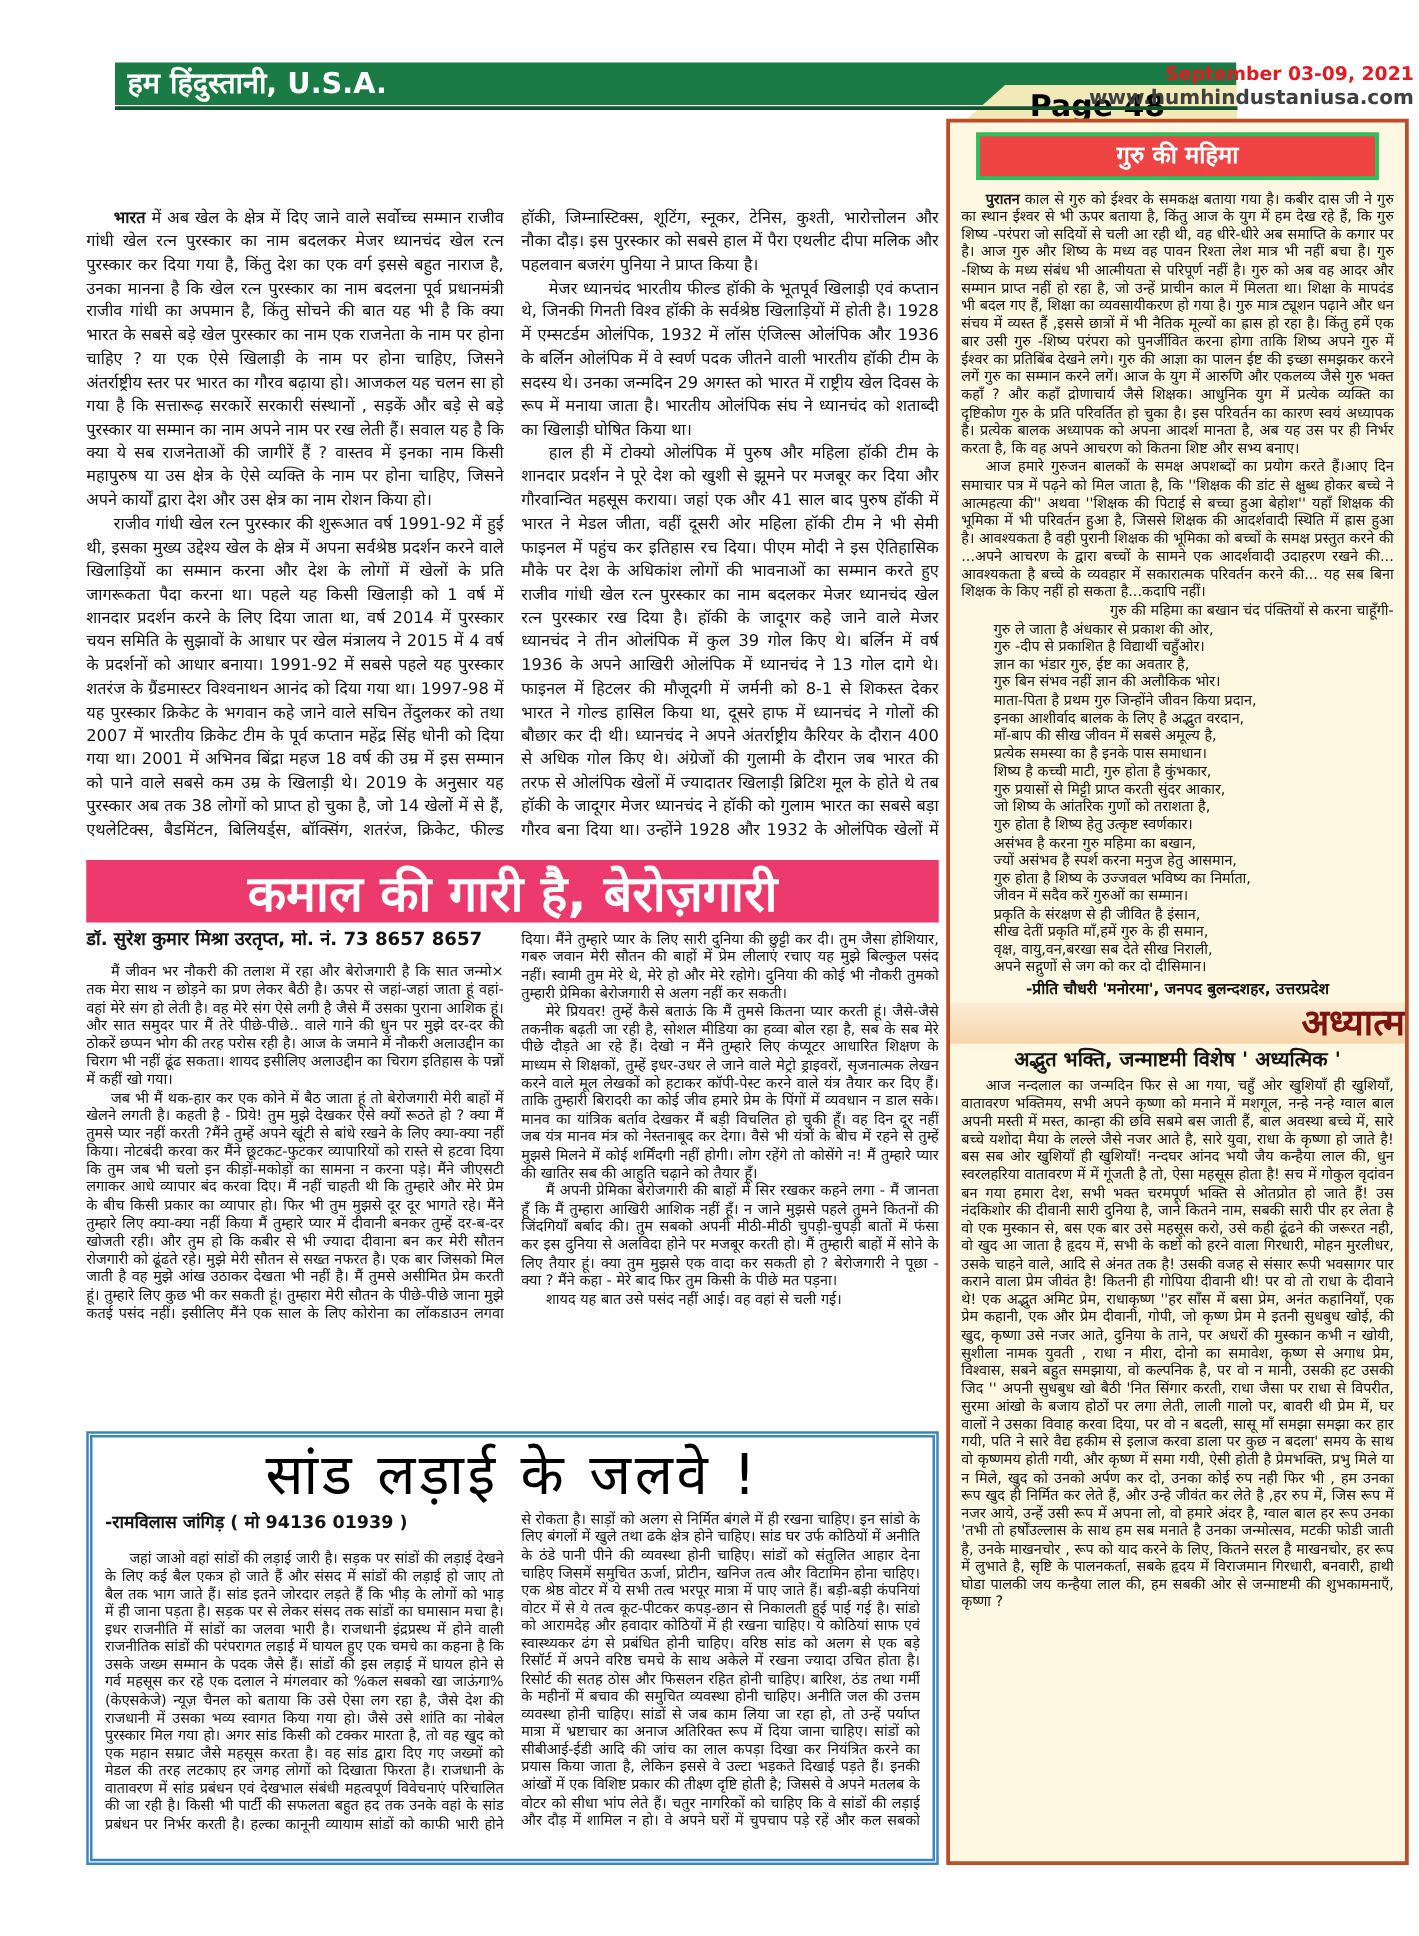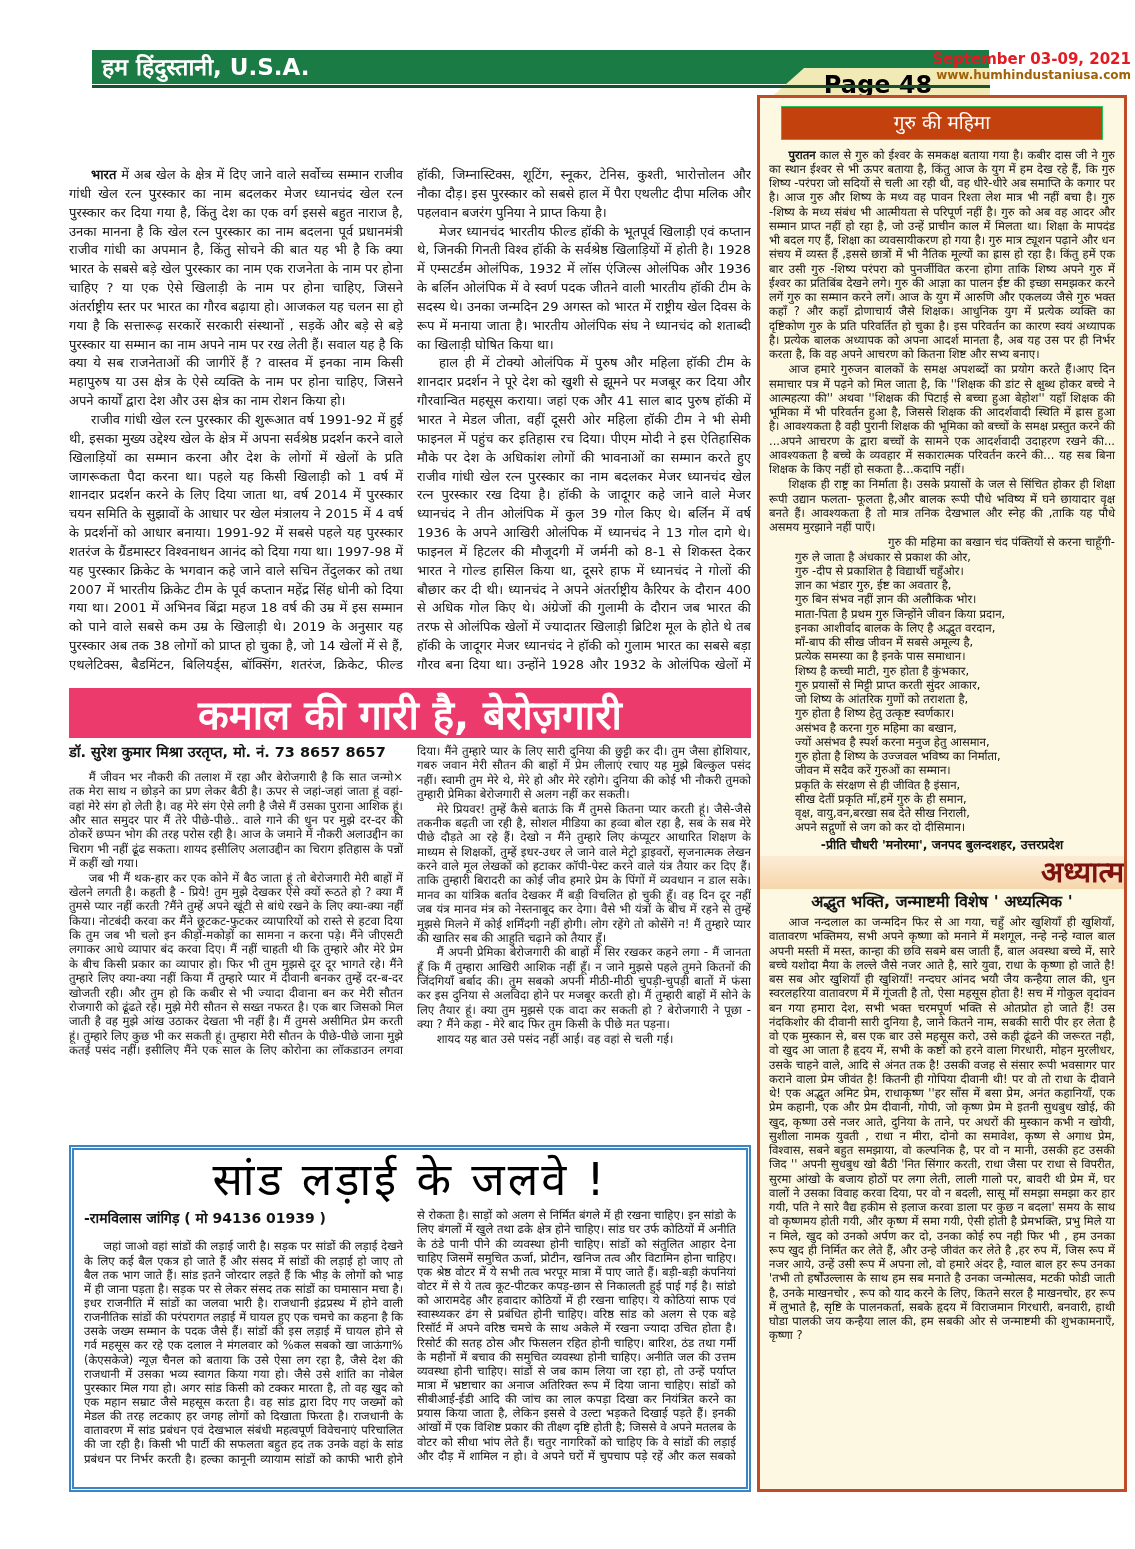--- a/index.html
+++ b/index.html
@@ -10,21 +10,21 @@
   }
   
   .brand-banner { position:absolute; left:68px; top:50px; width:897px; height:34px; background:#1a7b45; }
   .brand-text { color:#fff; font-weight:bold; font-size:23px; line-height:34px; padding-left:10px; white-space:nowrap; }
   .page-badge { position:absolute; left:742px; top:68px; width:224px; height:34px; background:#f1e9b6;
     clip-path:polygon(17% 0, 100% 0, 100% 100%, 0 100%);
     text-align:center; font-weight:bold; font-size:24px; line-height:34px; color:#000; }
   .header-rule { position:absolute; left:68px; top:85px; width:898px; height:3px; background:#14532d; }
   .header-right { position:absolute; right:28px; top:50px; text-align:right; line-height:1.2; }
   .date-line { color:#e11b22; font-weight:bold; font-size:15px; }
-  .site-line { color:#a16207; font-weight:bold; font-size:12px; display:block; text-decoration:none; }
+  .site-line { color:#404040; font-weight:bold; font-size:16px; display:block; text-decoration:none; }
   
   .banner { position:absolute; left:45px; width:682px; color:#fff; font-weight:bold; display:flex; align-items:center; justify-content:center; text-align:center; }
   .banner-purple { top:91px; height:68px; background:#312d96; font-size:27px; letter-spacing:0.5px; }
   .banner-pink { top:688px; height:50px; background:#ec3a6c; font-size:40px; }
   .article { position:absolute; left:45px; width:682px; text-align:justify; overflow:hidden; }
   .article p { text-indent:1.7em; }
   .a1 { top:166px; height:520px; column-count:2; column-gap:14px; font-size:13px; line-height:1.45; }
   .a2 { top:744px; height:398px; column-count:2; column-gap:14px; font-size:11.6px; line-height:1.24; }
   .lead-word { font-weight:bold; }
   .author-line { font-weight:bold; font-size:14.5px; text-indent:0 !important; margin-bottom:8px; }
@@ -33,21 +33,21 @@
     border:5px double #3a86c4; padding:2px 10px 4px; overflow:hidden; }
   .bull-head { font-weight:normal; font-size:45px; text-align:center; letter-spacing:3px; color:#000; line-height:1.25; }
   .bull-cols { column-count:2; column-gap:14px; font-size:11.5px; line-height:1.23; text-align:justify; height:262px; overflow:hidden; }
   .bull-cols p { text-indent:1.7em; }
   .bull-byline { font-weight:bold; font-size:14px; text-indent:0 !important; margin:2px 0 12px; }
   
   .right-box { position:absolute; left:733px; top:95px; width:370px; height:1397px;
     background:#fdf8e2; border:3px solid #bf4b27; padding:6px 9px; overflow:hidden;
     font-size:11.5px; line-height:1.24; text-align:justify; }
   .right-box p { text-indent:1.7em; margin-bottom:1px; }
-  .guru-header { background:#c2410c; border:1px solid #22c55e; color:#fff; font-weight:normal; font-size:19px;
+  .guru-header { background:#ef4444; border:3px solid #22c55e; color:#fff; font-weight:bold; font-size:19px;
     text-align:center; padding:4px 0; margin:2px 12px 8px; text-indent:0; }
   .poem-intro { text-indent:2.2em; text-align:right; }
   .poem { margin-left:26px; text-align:left; }
   .poem div { line-height:1.24; }
   .attribution { font-weight:bold; text-align:center; font-size:12.4px; margin:2px 0 4px; }
   .adhyatma-band { background:linear-gradient(#fcecd6,#f6d6ab); color:#7d120e; font-weight:bold; font-size:29px;
     text-align:right; margin:4px -9px 2px; line-height:1.15; }
   .adhyatma-sub { font-weight:bold; text-align:center; font-size:16px; margin:3px 0 3px; }
 </style>
 </head>
@@ -91,21 +91,20 @@
       <p class="bull-byline">-रामविलास जांगिड़ ( मो 94136 01939 )</p>
       <p>जहां जाओ वहां सांडों की लड़ाई जारी है। सड़क पर सांडों की लड़ाई देखने के लिए कई बैल एकत्र हो जाते हैं और संसद में सांडों की लड़ाई हो जाए तो बैल तक भाग जाते हैं। सांड इतने जोरदार लड़ते हैं कि भीड़ के लोगों को भाड़ में ही जाना पड़ता है। सड़क पर से लेकर संसद तक सांडों का घमासान मचा है। इधर राजनीति में सांडों का जलवा भारी है। राजधानी इंद्रप्रस्थ में होने वाली राजनीतिक सांडों की परंपरागत लड़ाई में घायल हुए एक चमचे का कहना है कि उसके जख्म सम्मान के पदक जैसे हैं। सांडों की इस लड़ाई में घायल होने से गर्व महसूस कर रहे एक दलाल ने मंगलवार को %कल सबको खा जाऊंगा% (केएसकेजे) न्यूज़ चैनल को बताया कि उसे ऐसा लग रहा है, जैसे देश की राजधानी में उसका भव्य स्वागत किया गया हो। जैसे उसे शांति का नोबेल पुरस्कार मिल गया हो। अगर सांड किसी को टक्कर मारता है, तो वह खुद को एक महान सम्राट जैसे महसूस करता है। वह सांड द्वारा दिए गए जख्मों को मेडल की तरह लटकाए हर जगह लोगों को दिखाता फिरता है। राजधानी के वातावरण में सांड प्रबंधन एवं देखभाल संबंधी महत्वपूर्ण विवेचनाएं परिचालित की जा रही है। किसी भी पार्टी की सफलता बहुत हद तक उनके वहां के सांड प्रबंधन पर निर्भर करती है। हल्का कानूनी व्यायाम सांडों को काफी भारी होने से रोकता है। साड़ों को अलग से निर्मित बंगले में ही रखना चाहिए। इन सांडो के लिए बंगलों में खुले तथा ढके क्षेत्र होने चाहिए। सांड घर उर्फ कोठियों में अनीति के ठंडे पानी पीने की व्यवस्था होनी चाहिए। सांडों को संतुलित आहार देना चाहिए जिसमें समुचित ऊर्जा, प्रोटीन, खनिज तत्व और विटामिन होना चाहिए। एक श्रेष्ठ वोटर में ये सभी तत्व भरपूर मात्रा में पाए जाते हैं। बड़ी-बड़ी कंपनियां वोटर में से ये तत्व कूट-पीटकर कपड़-छान से निकालती हुई पाई गई है। सांडो को आरामदेह और हवादार कोठियों में ही रखना चाहिए। ये कोठियां साफ एवं स्वास्थ्यकर ढंग से प्रबंधित होनी चाहिए। वरिष्ठ सांड को अलग से एक बड़े रिसॉर्ट में अपने वरिष्ठ चमचे के साथ अकेले में रखना ज्यादा उचित होता है। रिसोर्ट की सतह ठोस और फिसलन रहित होनी चाहिए। बारिश, ठंड तथा गर्मी के महीनों में बचाव की समुचित व्यवस्था होनी चाहिए। अनीति जल की उत्तम व्यवस्था होनी चाहिए। सांडों से जब काम लिया जा रहा हो, तो उन्हें पर्याप्त मात्रा में भ्रष्टाचार का अनाज अतिरिक्त रूप में दिया जाना चाहिए। सांडों को सीबीआई-ईडी आदि की जांच का लाल कपड़ा दिखा कर नियंत्रित करने का प्रयास किया जाता है, लेकिन इससे वे उल्टा भड़कते दिखाई पड़ते हैं। इनकी आंखों में एक विशिष्ट प्रकार की तीक्ष्ण दृष्टि होती है; जिससे वे अपने मतलब के वोटर को सीधा भांप लेते हैं। चतुर नागरिकों को चाहिए कि वे सांडों की लड़ाई और दौड़ में शामिल न हो। वे अपने घरों में चुपचाप पड़े रहें और कल सबको खा जाऊंगा (केएसकेजे) जैसे न्यूज़ चैनलों में बिकनी गर्ल द्वारा दिखाई जाने वाली इनकी लड़ाई और दौड़ के साथ अपनी गरीबी के जमकर मजे लेते रहें।</p>
 
     </div>
   </section>
 
   <aside class="right-box">
     <div class="guru-header">गुरु की महिमा</div>
     <p><b class="lead-word">पुरातन</b><span> काल से गुरु को ईश्वर के समकक्ष बताया गया है। कबीर दास जी ने गुरु का स्थान ईश्वर से भी ऊपर बताया है, किंतु आज के युग में हम देख रहे हैं, कि गुरु शिष्य -परंपरा जो सदियों से चली आ रही थी, वह धीरे-धीरे अब समाप्ति के कगार पर है। आज गुरु और शिष्य के मध्य वह पावन रिश्ता लेश मात्र भी नहीं बचा है। गुरु -शिष्य के मध्य संबंध भी आत्मीयता से परिपूर्ण नहीं है। गुरु को अब वह आदर और सम्मान प्राप्त नहीं हो रहा है, जो उन्हें प्राचीन काल में मिलता था। शिक्षा के मापदंड भी बदल गए हैं, शिक्षा का व्यवसायीकरण हो गया है। गुरु मात्र ट्यूशन पढ़ाने और धन संचय में व्यस्त हैं ,इससे छात्रों में भी नैतिक मूल्यों का ह्रास हो रहा है। किंतु हमें एक बार उसी गुरु -शिष्य परंपरा को पुनर्जीवित करना होगा  ताकि शिष्य अपने गुरु में ईश्वर का प्रतिबिंब देखने लगे। गुरु की आज्ञा का पालन ईष्ट की इच्छा समझकर करने लगें गुरु का सम्मान करने लगें। आज के युग में आरुणि और एकलव्य जैसे गुरु भक्त कहाँ ? और कहाँ द्रोणाचार्य जैसे शिक्षक। आधुनिक युग में प्रत्येक व्यक्ति का दृष्टिकोण गुरु के प्रति परिवर्तित हो चुका है। इस परिवर्तन का कारण स्वयं अध्यापक है। प्रत्येक बालक अध्यापक को अपना आदर्श मानता है, अब यह उस पर ही निर्भर करता है, कि वह अपने आचरण को कितना शिष्ट और सभ्य बनाए।</span></p>
     <p>आज हमारे गुरुजन बालकों के समक्ष अपशब्दों का प्रयोग करते हैं।आए दिन समाचार पत्र में पढ़ने को मिल जाता है, कि ''शिक्षक की डांट से क्षुब्ध होकर बच्चे ने आत्महत्या की'' अथवा ''शिक्षक की पिटाई से बच्चा हुआ बेहोश'' यहाँ शिक्षक की भूमिका में भी परिवर्तन हुआ है, जिससे शिक्षक की आदर्शवादी स्थिति में ह्रास हुआ है। आवश्यकता है वही पुरानी शिक्षक की भूमिका को बच्चों के समक्ष प्रस्तुत करने की ...अपने आचरण के द्वारा बच्चों के सामने एक आदर्शवादी उदाहरण रखने की... आवश्यकता है बच्चे के व्यवहार में सकारात्मक परिवर्तन करने की...  यह सब बिना शिक्षक के किए नहीं हो सकता है...कदापि नहीं।</p>
-    <p>शिक्षक ही राष्ट्र का निर्माता है। उसके प्रयासों के जल से सिंचित होकर ही शिक्षा रूपी उद्यान फलता- फूलता है,और बालक रूपी पौधे भविष्य में घने छायादार वृक्ष बनते हैं। आवश्यकता है तो मात्र तनिक देखभाल और स्नेह की ,ताकि यह पौधे असमय  मुरझाने नहीं पाएँ।</p>
     <div class="poem-intro">गुरु की महिमा का बखान चंद पंक्तियों से करना चाहूँगी-</div>
     <div class="poem">
         <div>गुरु ले जाता है अंधकार से प्रकाश की ओर,</div>
         <div>गुरु -दीप से प्रकाशित है विद्यार्थी चहुँओर।</div>
         <div>ज्ञान का भंडार गुरु, ईष्ट का अवतार है,</div>
         <div>गुरु बिन संभव नहीं ज्ञान की अलौकिक भोर।</div>
         <div>माता-पिता है प्रथम गुरु जिन्होंने जीवन किया प्रदान,</div>
         <div>इनका आशीर्वाद बालक के लिए है अद्भुत वरदान,</div>
         <div>माँ-बाप की सीख जीवन में सबसे अमूल्य है,</div>
         <div>प्रत्येक समस्या का है इनके पास समाधान।</div>

